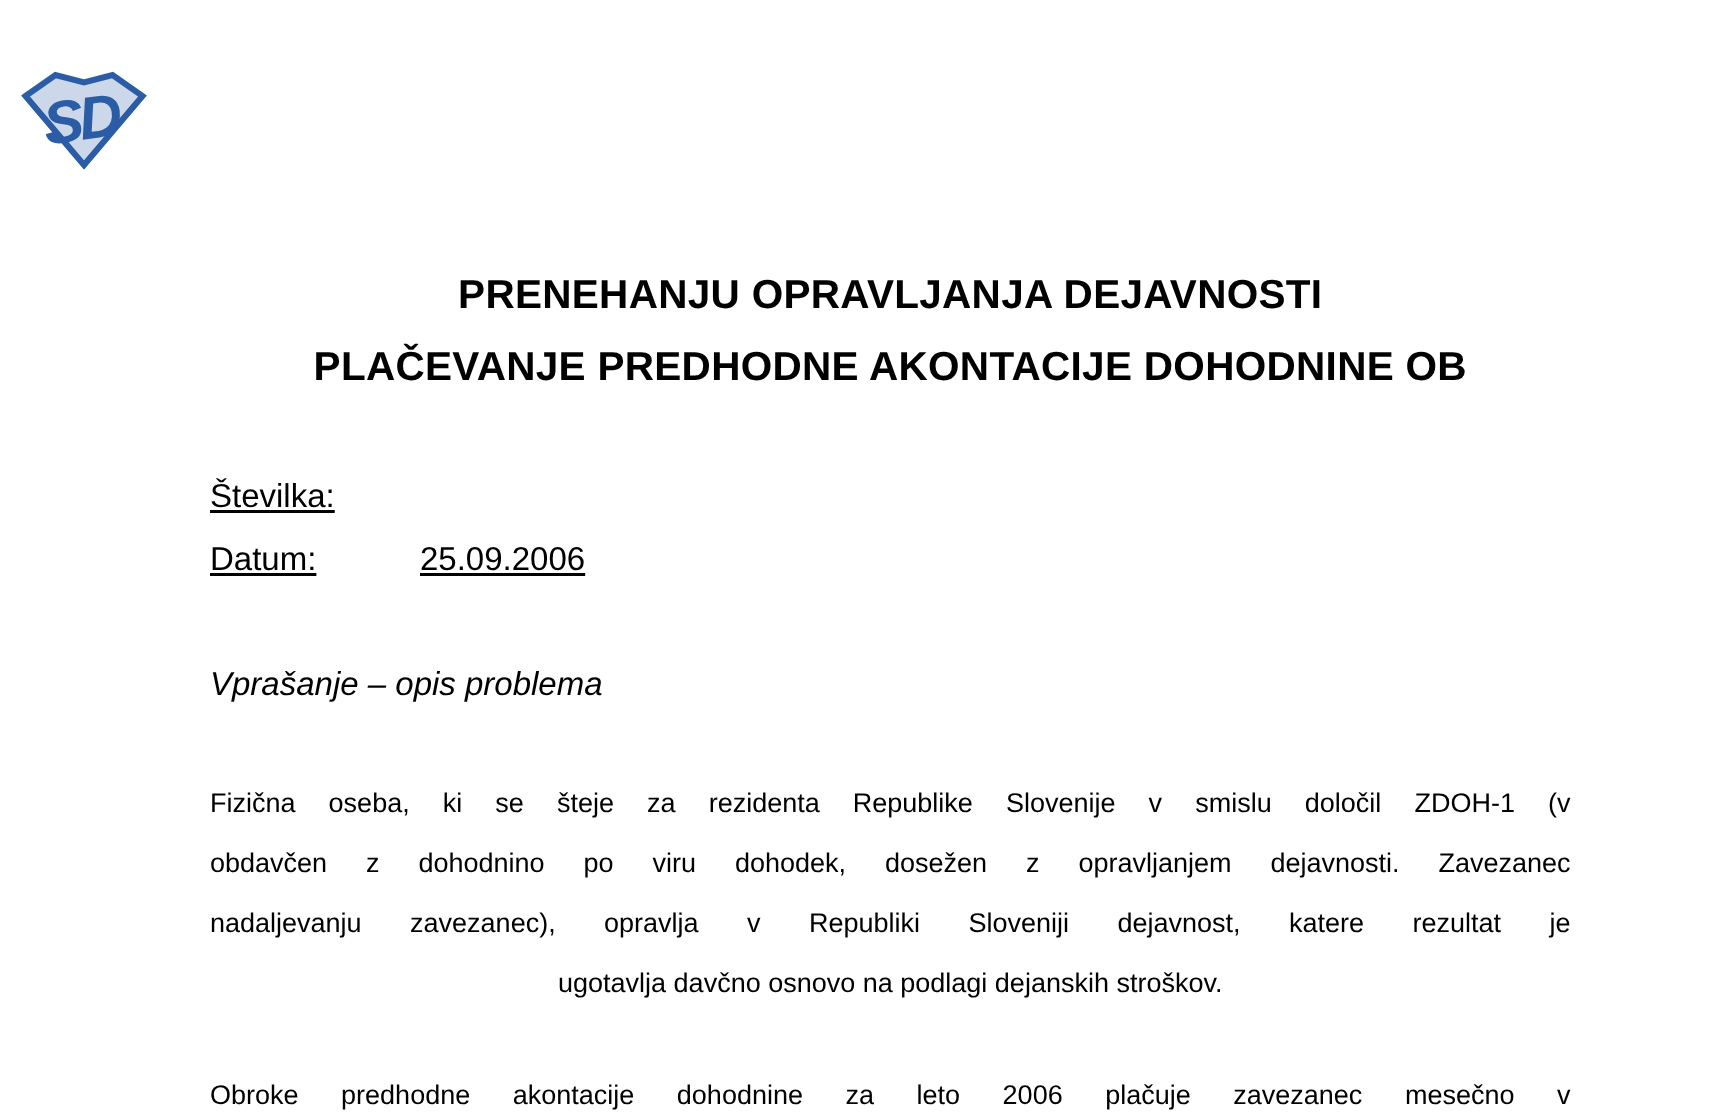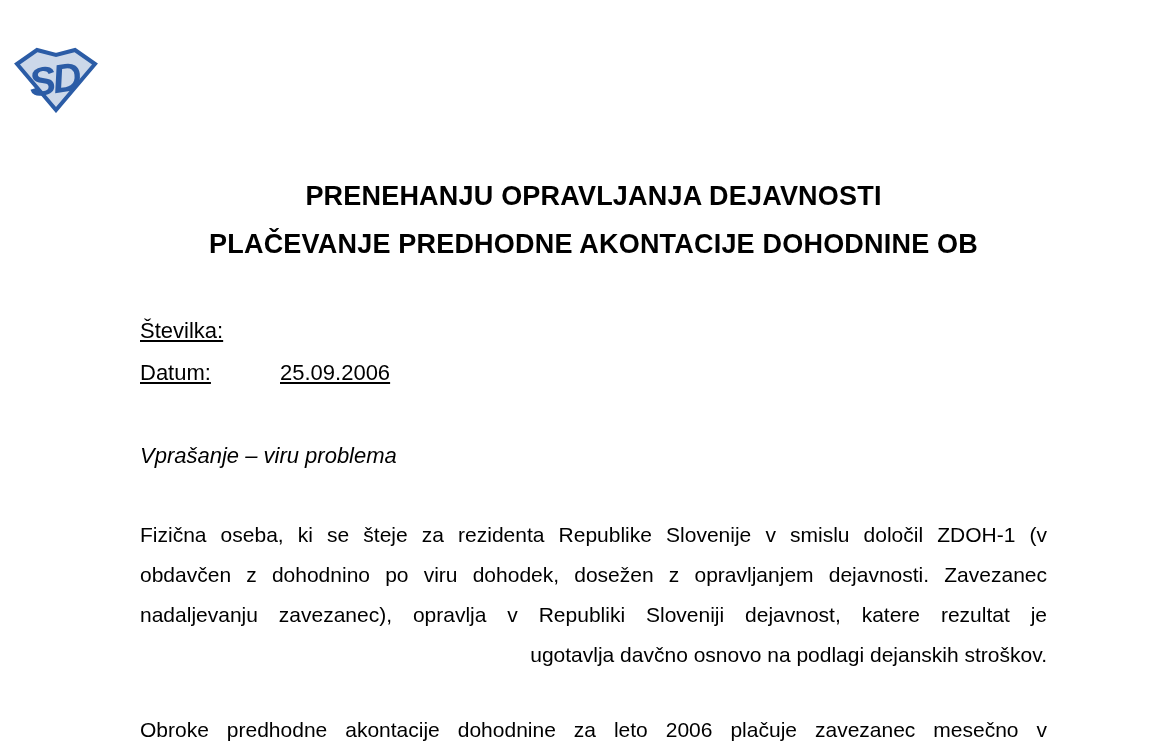--- a/index.html
+++ b/index.html
@@ -55,26 +55,26 @@
     left: 140px;
     top: 436px;
     font-style: italic;
     font-size: 22px;
     line-height: 40px;
   }
   .paragraph {
     position: absolute;
     left: 140px;
     right: 110px;
-    font-size: 21px;
+    font-size: 18px;
     line-height: 40px;
   }
   .para-1 { top: 515px; }
   .para-2 { top: 710px; }
-  .line { text-align: right; }
+  .line { text-align: center; }
   .line.just {
     text-align: justify;
     text-align-last: justify;
   }
 </style>
 </head>
 <body>
 
 <div class="page">
 
@@ -91,21 +91,21 @@
   <div class="meta">
     <div class="meta-row">
       <div class="meta-label">Številka:</div>
     </div>
     <div class="meta-row">
       <div class="meta-label">Datum:</div>
       <div class="meta-value">25.09.2006</div>
     </div>
   </div>
 
-  <div class="section-heading">Vprašanje – viru problema</div>
+  <div class="section-heading">Vprašanje – opis problema</div>
 
   <div class="paragraph para-1">
     <div class="line just">Fizična oseba, ki se šteje za rezidenta Republike Slovenije v smislu določil ZDOH-1 (v</div>
     <div class="line just">obdavčen z dohodnino po viru dohodek, dosežen z opravljanjem dejavnosti. Zavezanec</div>
     <div class="line just">nadaljevanju zavezanec), opravlja v Republiki Sloveniji dejavnost, katere rezultat je</div>
     <div class="line">ugotavlja davčno osnovo na podlagi dejanskih stroškov.</div>
   </div>
 
   <div class="paragraph para-2">
     <div class="line just">Obroke predhodne akontacije dohodnine za leto 2006 plačuje zavezanec mesečno v</div>

